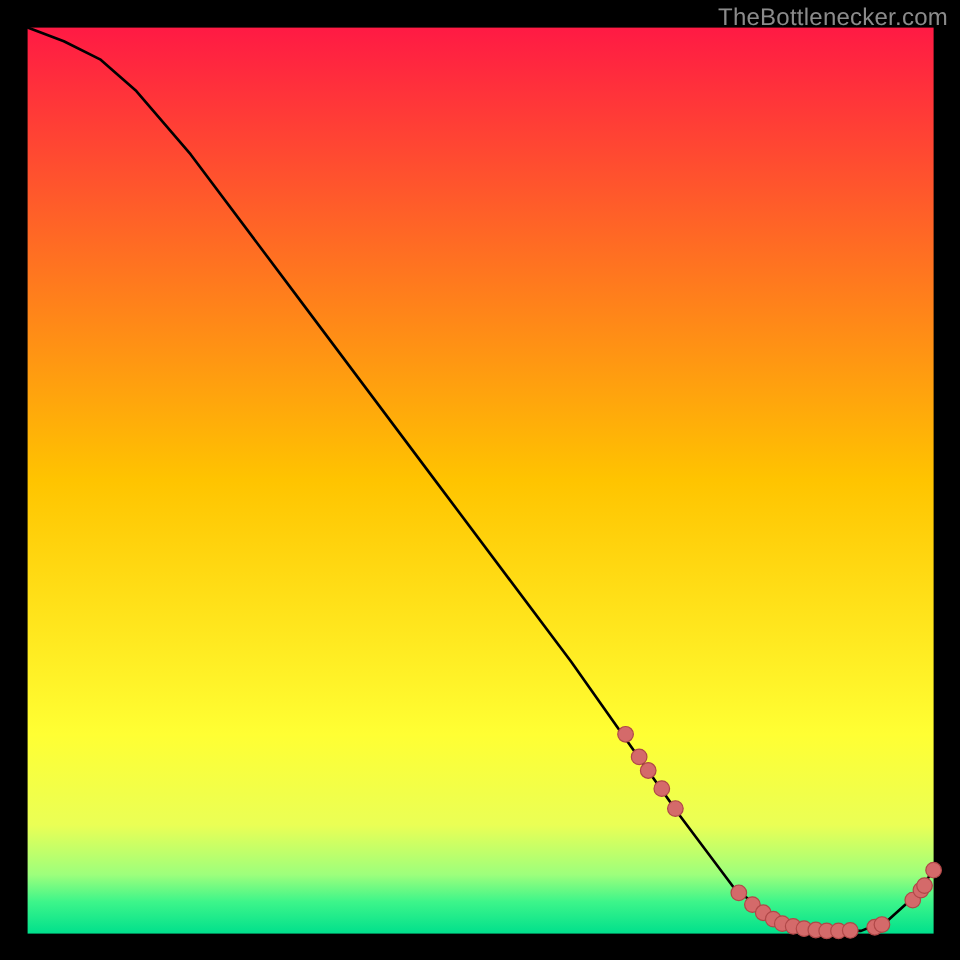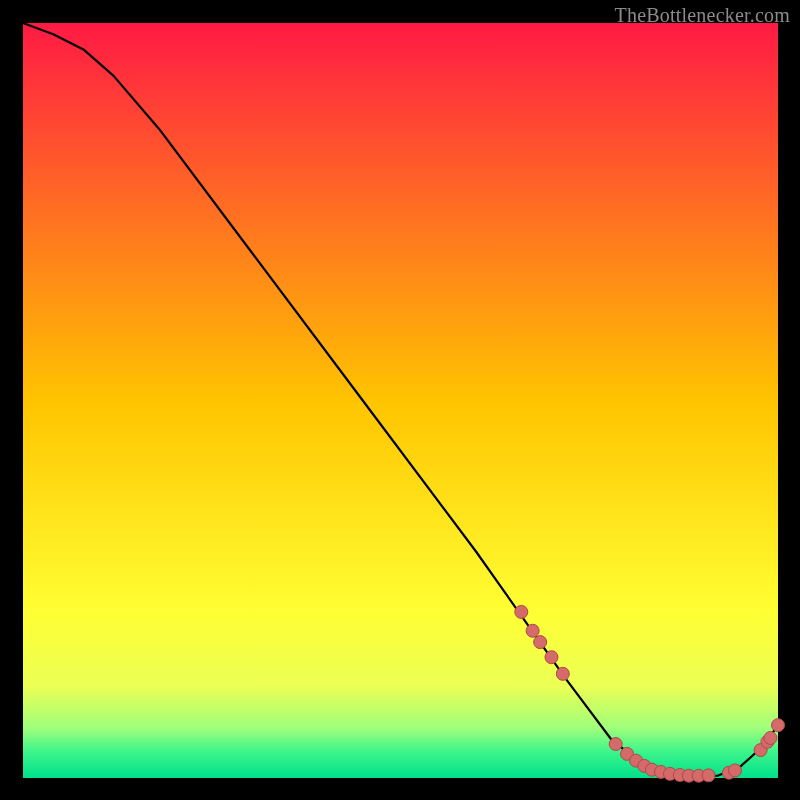--- a/index.html
+++ b/index.html
@@ -8,21 +8,20 @@
     width: 800px;
     height: 800px;
     background: #000;
     font-family: Arial, Helvetica, sans-serif;
     overflow: hidden;
   }
   .stage {
     position: relative;
     width: 800px;
     height: 800px;
-    font-family: Liberation Serif, serif;
   }
   .attribution {
     position: absolute;
     top: 4px;
     right: 10px;
     color: #8b8b8b;
     font-size: 20px;
     font-weight: 400;
     letter-spacing: 0.2px;
     z-index: 5;

